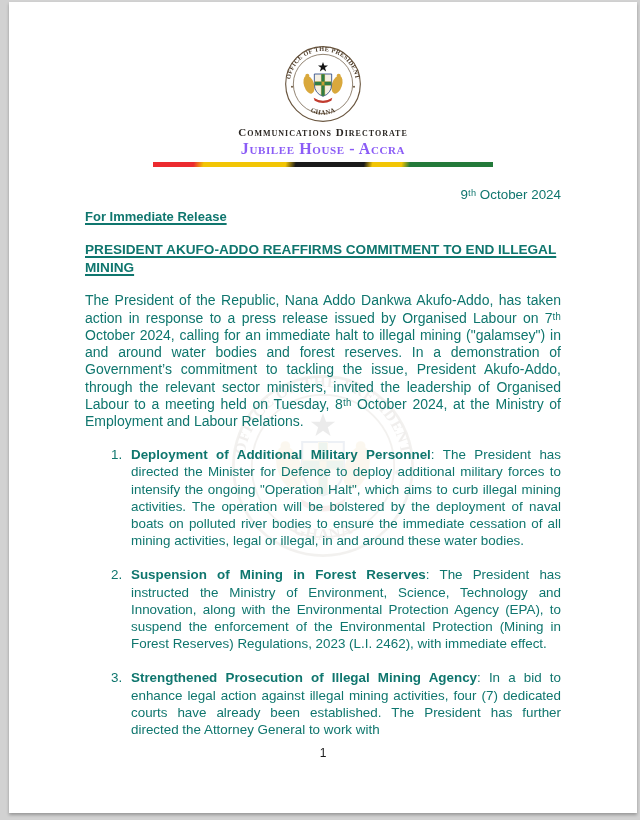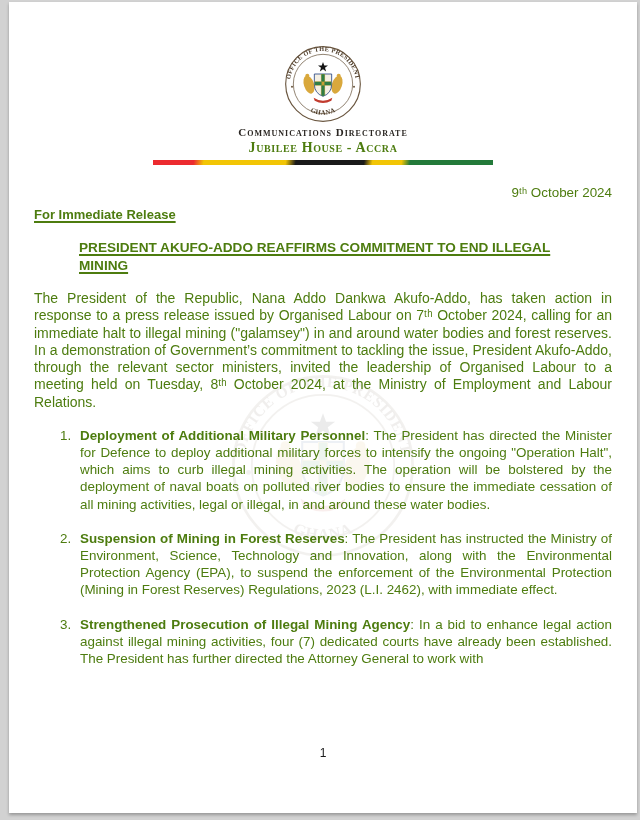--- a/index.html
+++ b/index.html
@@ -19,26 +19,26 @@
   .org-name{
     text-align:center;
     font-family:"Liberation Serif","DejaVu Serif",serif;
     font-variant-caps:small-caps;font-weight:700;
     font-size:11px;line-height:1.05;letter-spacing:1px;color:#2b2723;
   }
   .org-location{
     text-align:center;
     font-family:"Liberation Serif","DejaVu Serif",serif;
     font-variant-caps:small-caps;font-weight:700;
-    font-size:14px;line-height:1.1;letter-spacing:.6px;color:#4d7c0f;
+    font-size:16px;line-height:1.1;letter-spacing:.6px;color:#8b5cf6;
     margin-top:1px;
   }
   .flag-bar{width:340px;height:5px;margin:5px auto 0;}
   
-  .content{position:relative;z-index:1;padding:0 25px;color:#4d7c0f;}
+  .content{position:relative;z-index:1;padding:0 76px;color:#0f766e;}
   .date-line{margin-top:20px;text-align:right;font-size:13.4px;}
   .release-label{
     margin-top:7px;font-size:13px;font-weight:700;
     text-decoration:underline;text-decoration-thickness:1.5px;text-underline-offset:2px;
   }
   .doc-title{
     margin:17px auto 0;max-width:488px;text-align:left;
     font-size:13.6px;font-weight:700;line-height:1.3;
     text-decoration:underline;text-decoration-thickness:1.5px;text-underline-offset:2px;
   }

